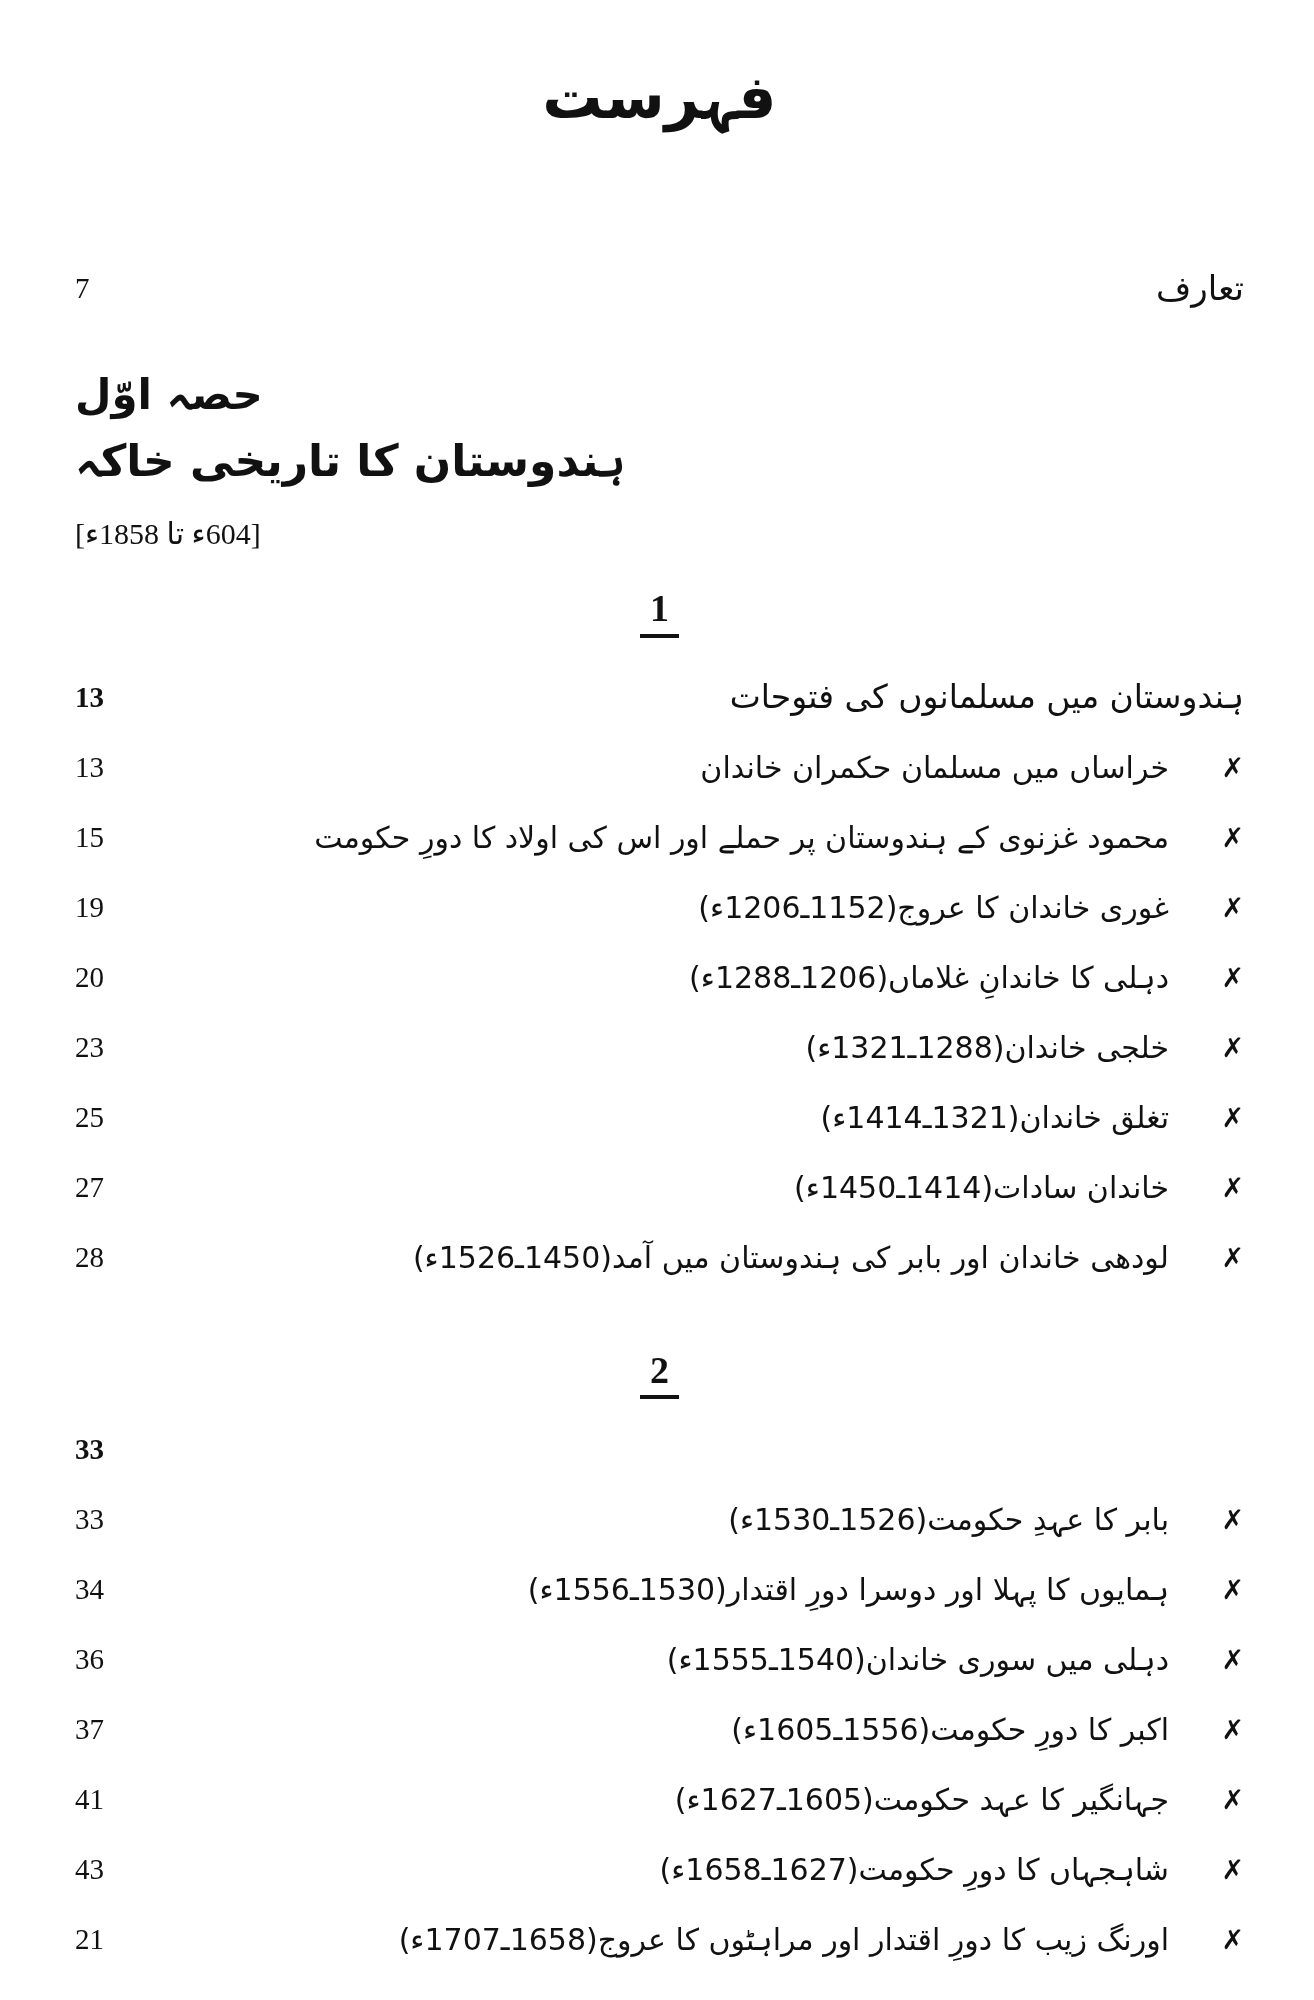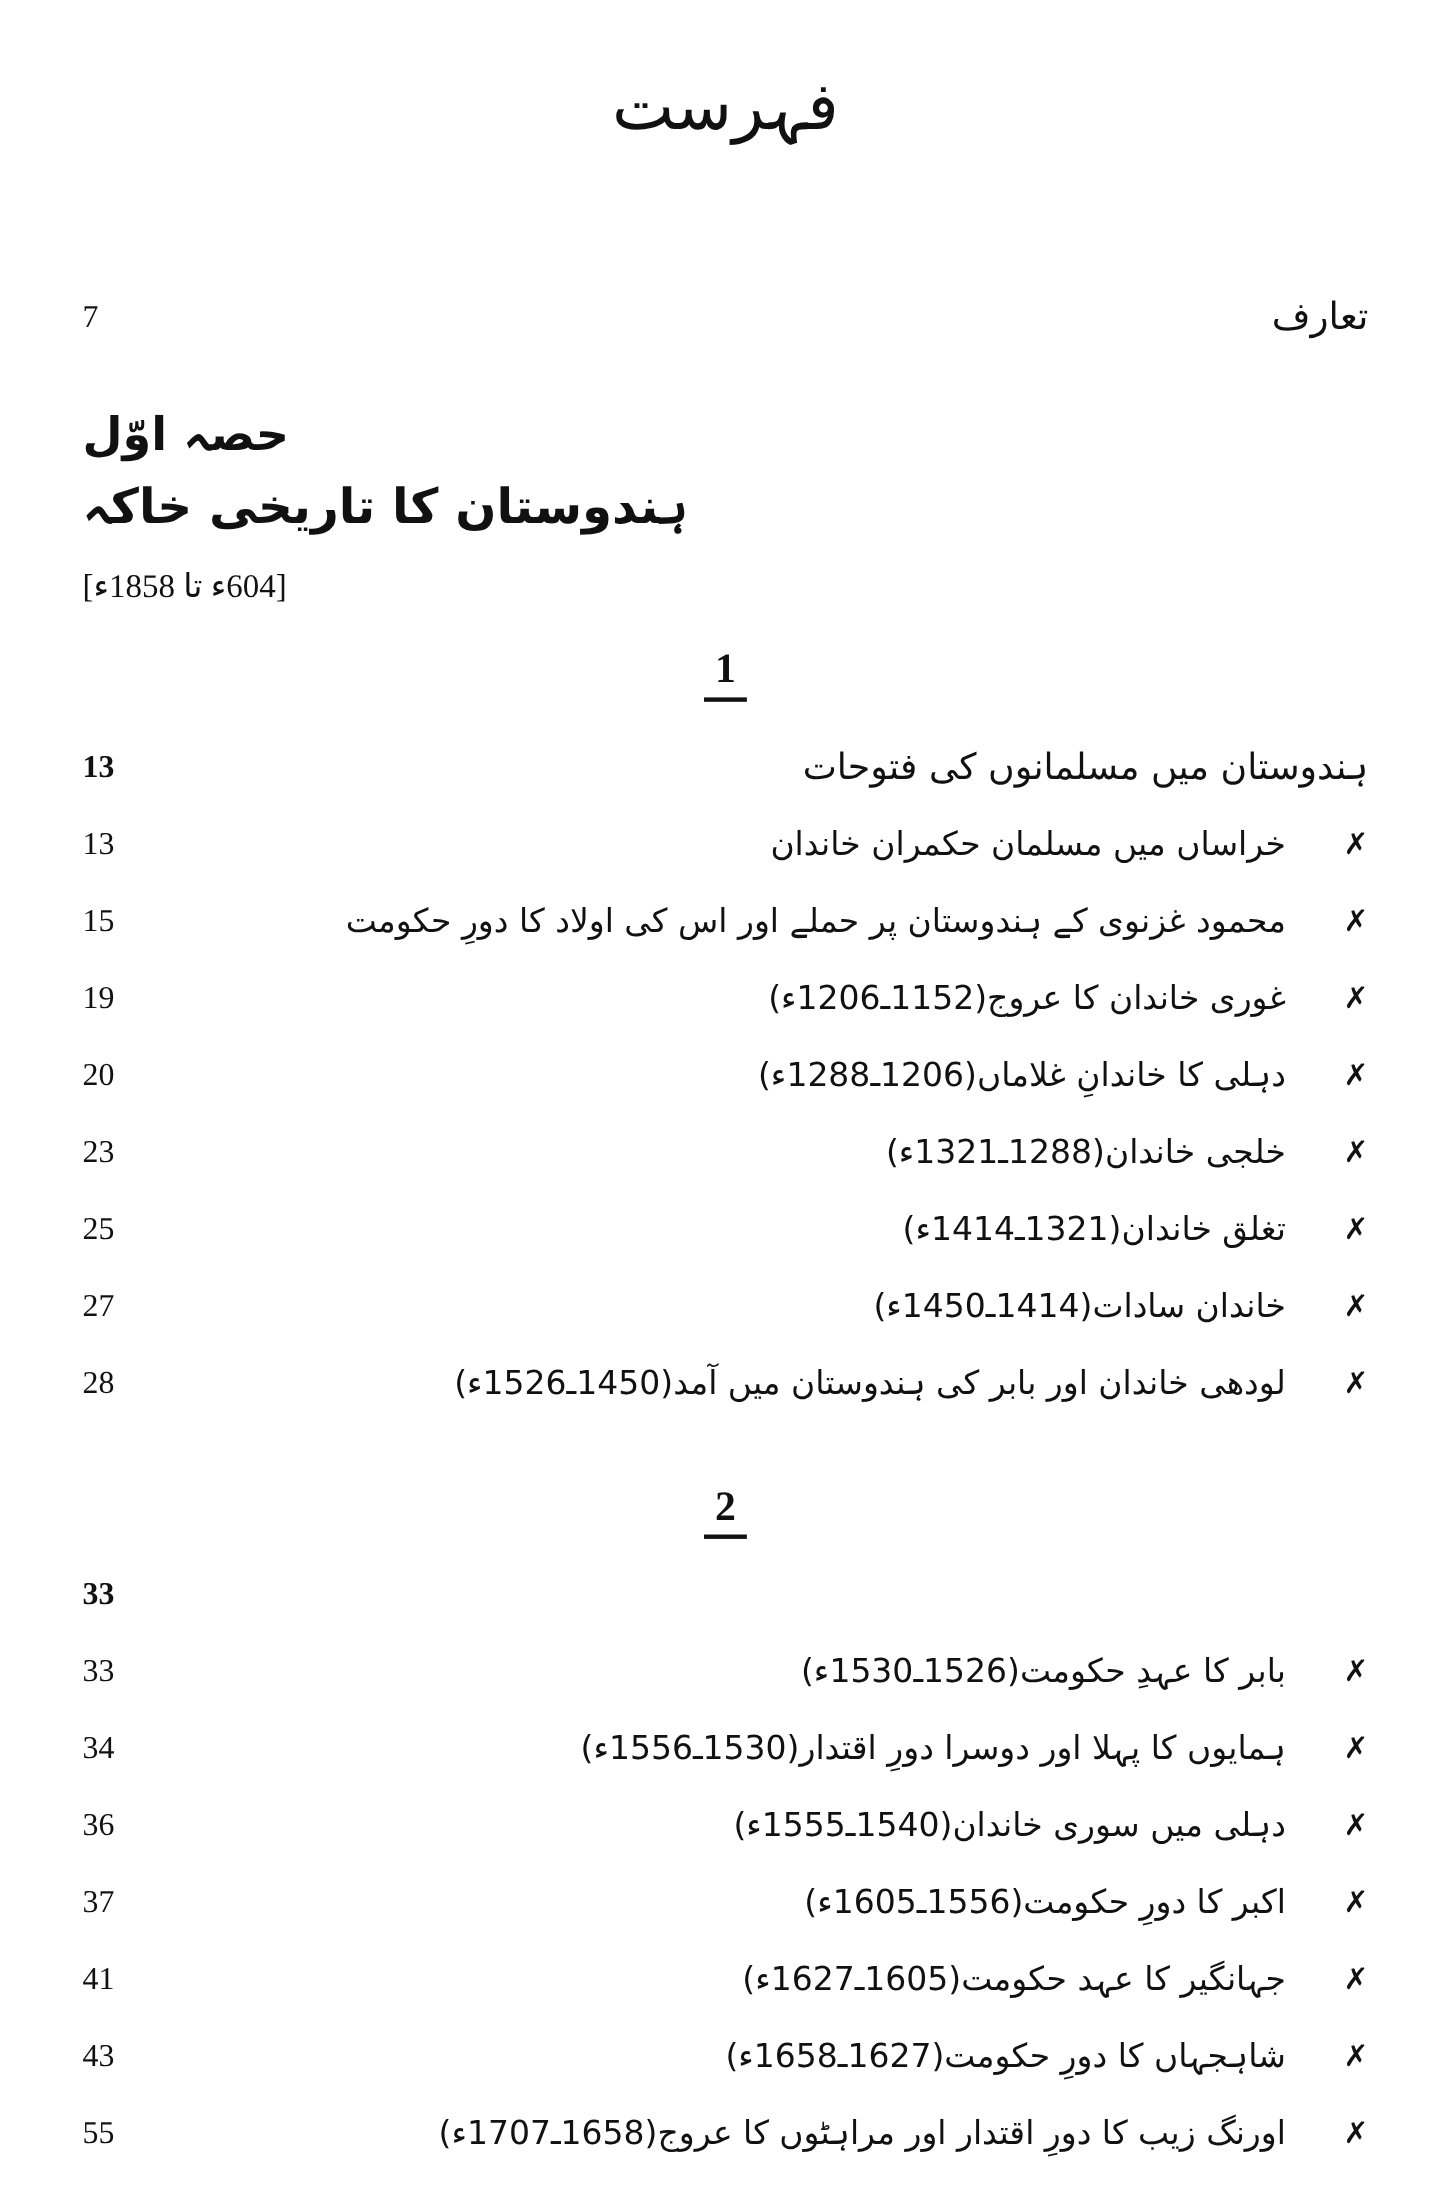--- a/index.html
+++ b/index.html
@@ -11,21 +11,21 @@
     box-sizing:border-box;
     padding:40px 70px 0 75px;
     color:#111;
     font-family:"DejaVu Sans",sans-serif;
     overflow:hidden;
   }
   .title{
     margin:20px 0 0 0;
     text-align:center;
     font-size:60px;
-    font-weight:normal;
+    font-weight:bold;
     line-height:1.25;
     font-family:"DejaVu Sans",sans-serif;
   }
   .row{display:flex;align-items:center;height:70px;}
   .row-intro{margin-top:118px;}
   .pagenum{
     width:120px;
     font-family:"Liberation Serif","DejaVu Sans",serif;
     font-size:29px;
     text-align:left;
@@ -190,20 +190,20 @@
       <span class="label" dir="rtl">جہانگیر کا عہد حکومت(1605ـ1627ء)</span>
       <span class="marker">✗</span>
     </div>
     <div class="row">
       <span class="pagenum">43</span>
       <span class="fill"></span>
       <span class="label" dir="rtl">شاہجہاں کا دورِ حکومت(1627ـ1658ء)</span>
       <span class="marker">✗</span>
     </div>
     <div class="row">
-      <span class="pagenum">55</span>
+      <span class="pagenum">21</span>
       <span class="fill"></span>
       <span class="label" dir="rtl">اورنگ زیب کا دورِ اقتدار اور مراہٹوں کا عروج(1658ـ1707ء)</span>
       <span class="marker">✗</span>
     </div>
   </div>
 
 </div>
 
 </body></html>

